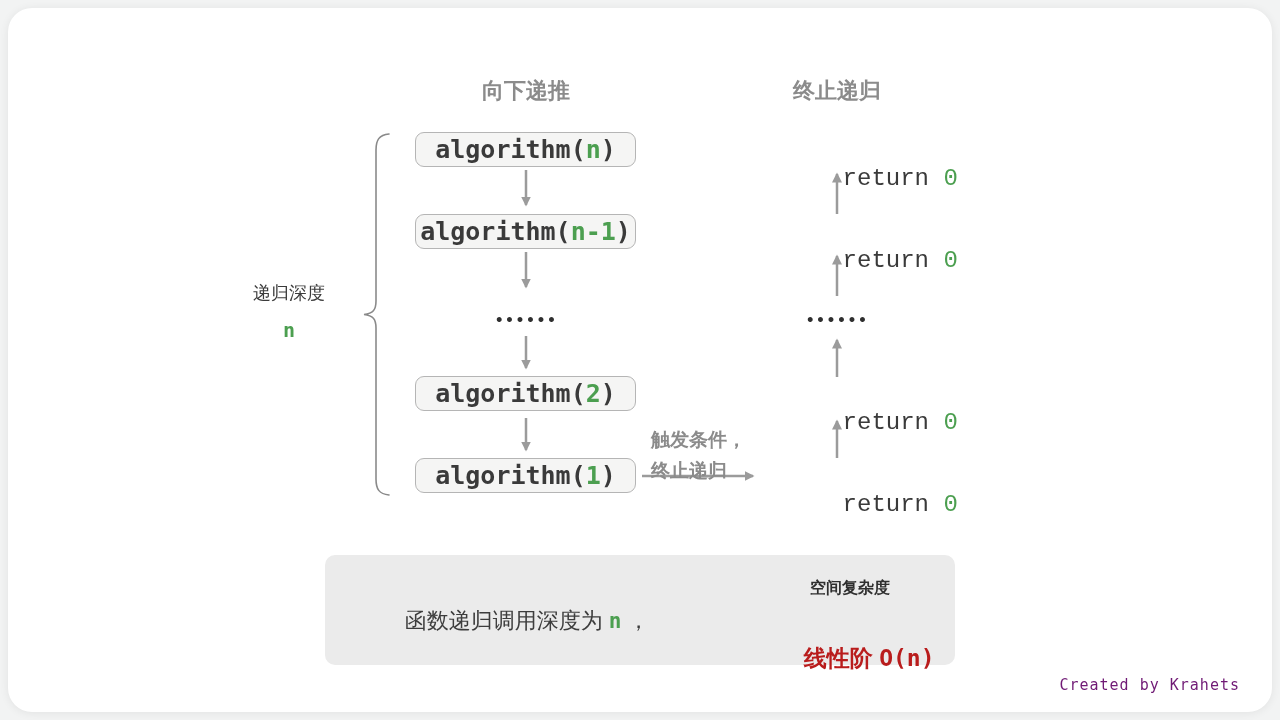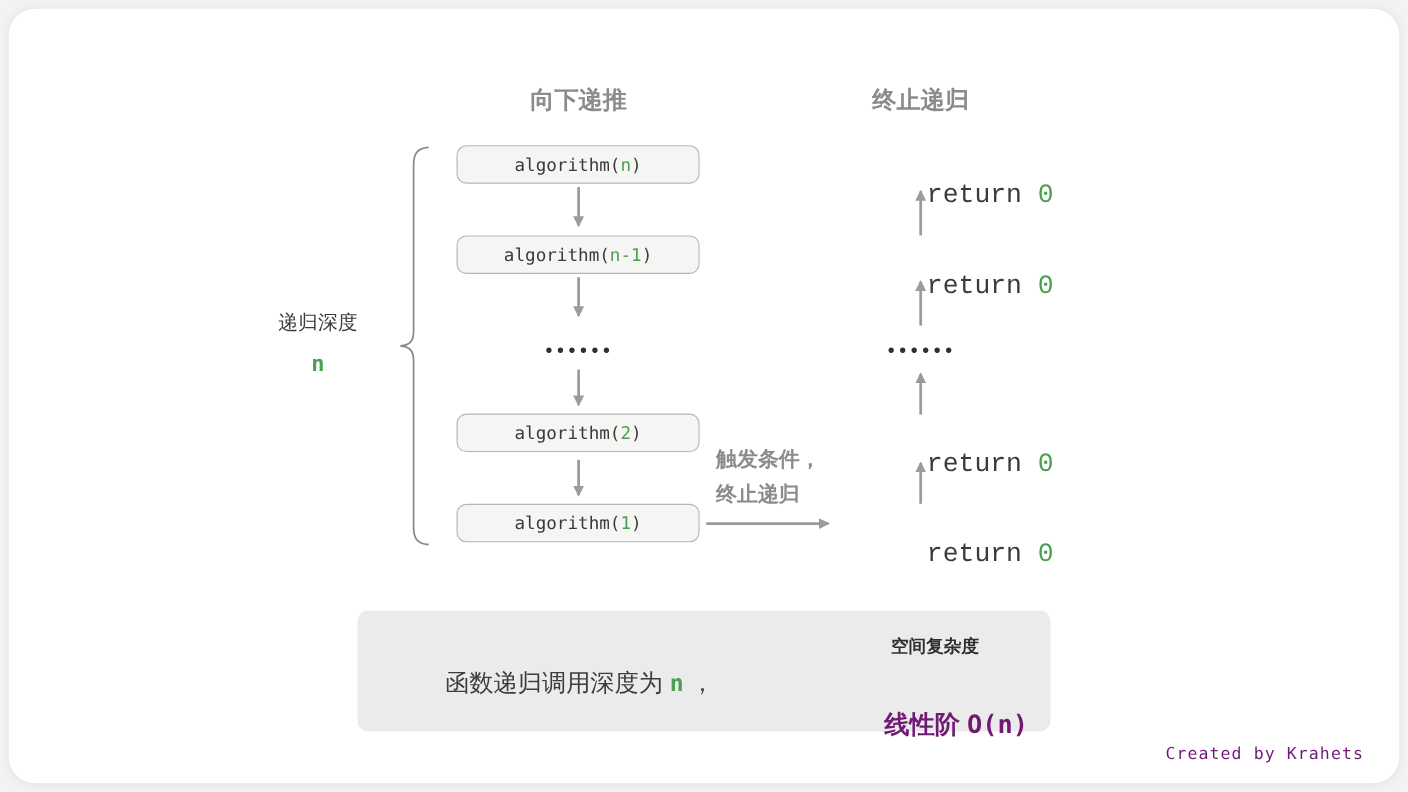--- a/index.html
+++ b/index.html
@@ -4,31 +4,31 @@
 <style>
   html,body{margin:0;padding:0;background:#f2f3f3;}
   .stage{position:relative;width:1280px;height:720px;overflow:hidden;
          font-family:"Liberation Sans","DejaVu Sans",sans-serif;}
   .card{position:absolute;left:8px;top:8px;right:8px;bottom:8px;background:#ffffff;
         border-radius:24px;box-shadow:0 1px 10px rgba(0,0,0,0.07);}
   .abs{position:absolute;}
   .col-head{width:222px;text-align:center;font-size:22px;font-weight:bold;color:#8b8b8b;margin-top:16px;}
   .code-box{left:415px;width:219px;height:33px;background:#f5f5f4;border:1.5px solid #b5b5b5;
             border-radius:9px;display:flex;align-items:center;justify-content:center;
-            font-family:"DejaVu Sans Mono",monospace;font-size:16px;color:#3a3a3a;white-space:pre;}
+            font-family:"DejaVu Sans Mono",monospace;font-size:25px;color:#3a3a3a;white-space:pre;font-weight:bold;}
   .green{color:#4c9f50;}
-  .blue{color:#701a75;}
+  .blue{color:#b91c1c;}
   .mono{font-family:"DejaVu Sans Mono",monospace;}
   .ret{left:785px;font-family:Liberation Mono, monospace;font-size:24px;color:#3a3a3a;white-space:pre;}
   .ret .green{font-weight:normal;}
   .dots{width:222px;text-align:center;font-size:14px;font-weight:bold;letter-spacing:1.5px;
         color:#2f2f2f;font-family:"DejaVu Sans",sans-serif;}
   .depth-label{left:228px;top:281px;width:122px;text-align:center;font-size:18px;color:#3b3b3b;}
   .depth-var{left:228px;top:318px;width:122px;text-align:center;font-size:20px;font-weight:bold;}
-  .trigger{left:651px;top:403px;font-size:19px;font-weight:bold;color:#8b8b8b;line-height:31px;}
+  .trigger{left:651px;top:424px;font-size:19px;font-weight:bold;color:#8b8b8b;line-height:31px;}
   .summary-box{left:325px;top:555px;width:630px;height:110px;background:#ebebeb;border-radius:10px;}
   .sum-line{left:43px;font-size:22px;color:#3d3d3d;white-space:pre;}
   .sum-line .mono{font-size:21px;}
   .sum-line .green{font-weight:bold;}
   .sum-title{left:420px;top:23px;width:210px;text-align:center;font-size:16px;font-weight:bold;color:#2f2f2f;}
   .sum-result{left:420px;top:61px;width:210px;text-align:center;font-size:23px;font-weight:bold;white-space:pre;}
   .watermark{right:40px;top:676px;font-family:"DejaVu Sans Mono",monospace;font-size:15px;
              letter-spacing:1px;color:#701a75;}
   svg.overlay{position:absolute;left:0;top:0;pointer-events:none;}
 </style>

